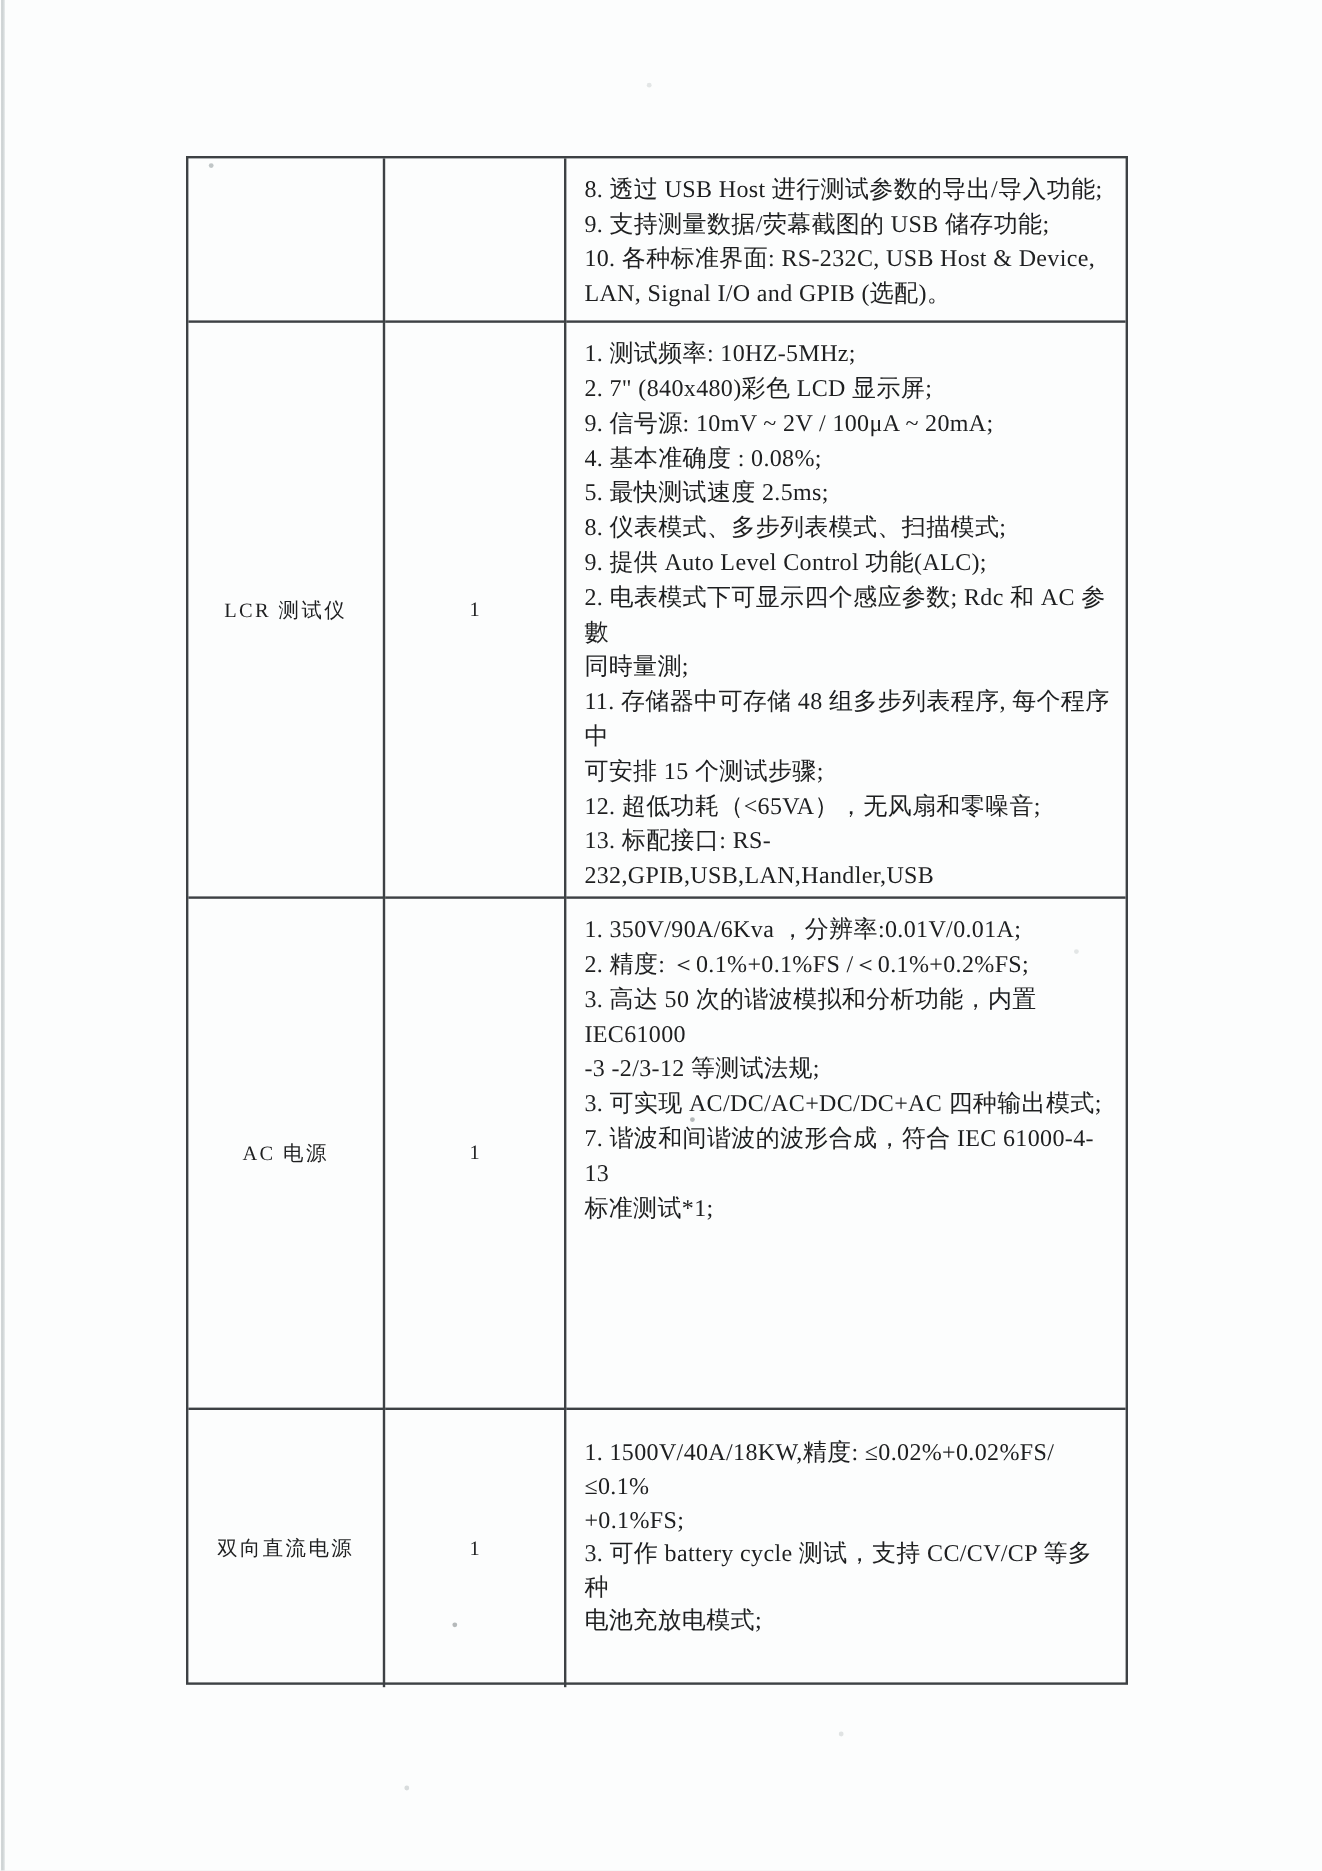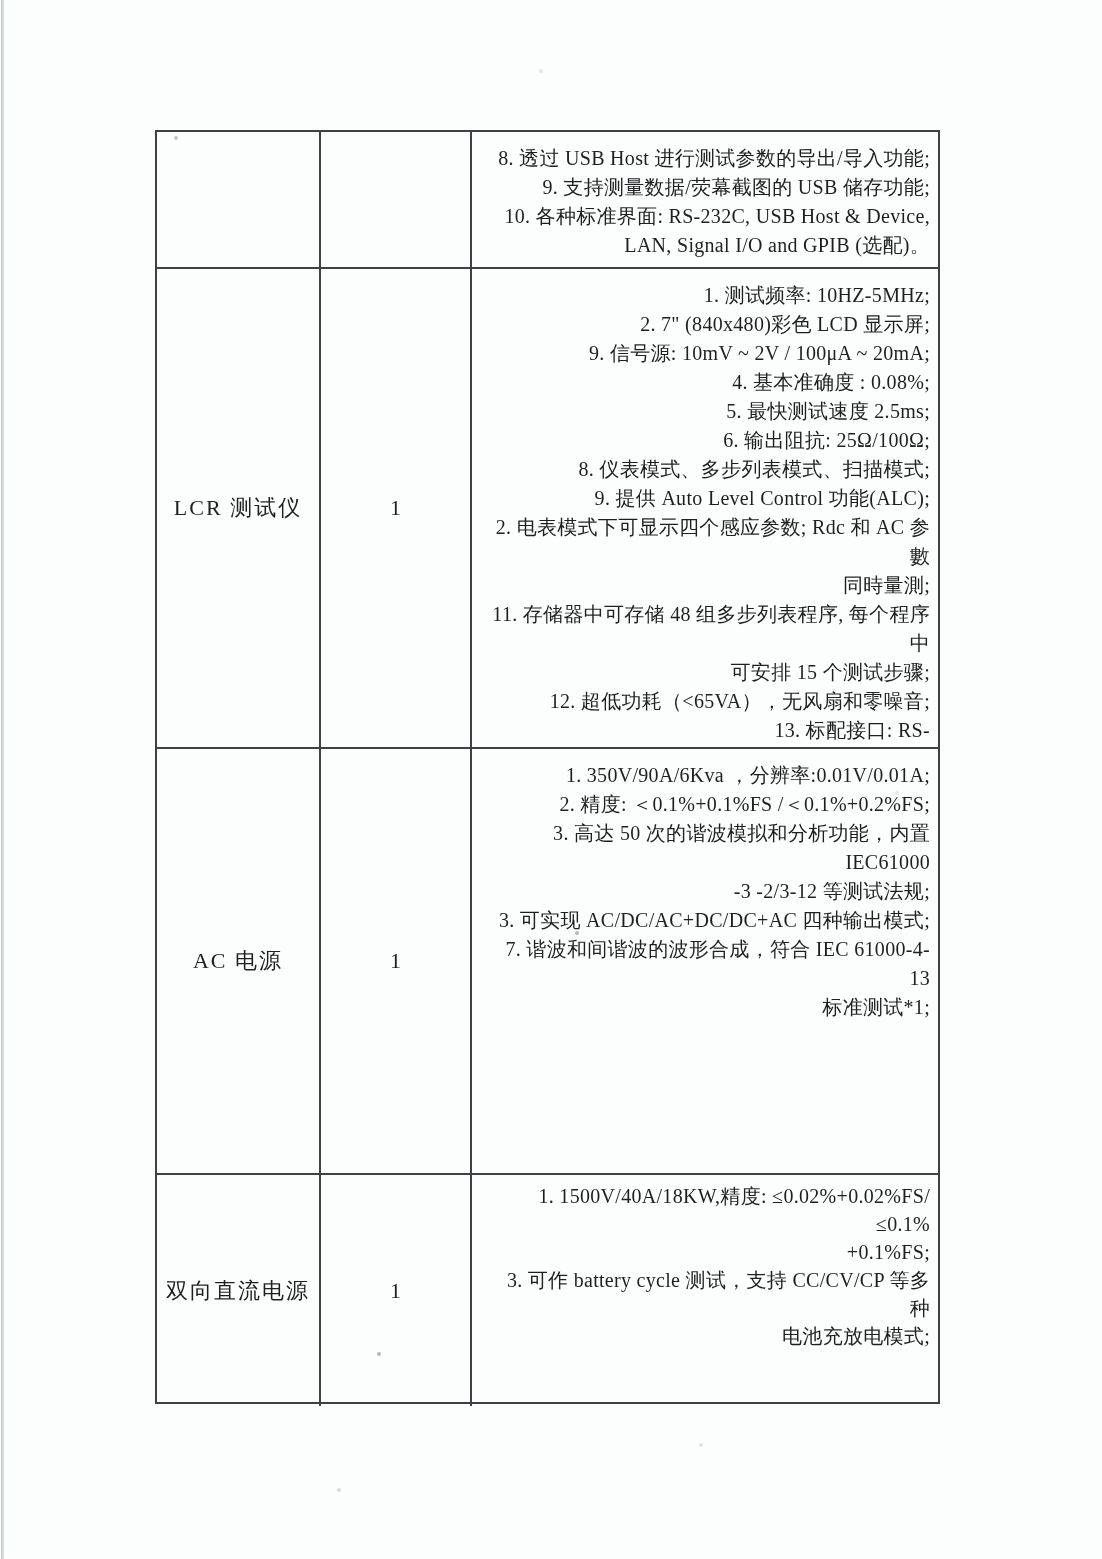--- a/index.html
+++ b/index.html
@@ -47,39 +47,38 @@
     display:grid;
     grid-template-columns:164px 151px 1fr;
     grid-template-rows:137px 480px 426px 231px;
     border:2px solid #3d4144;
   }
   .cell{
     box-sizing:border-box;
     border-right:2px solid #3d4144;
     border-bottom:2px solid #3d4144;
     overflow:hidden;
-    text-align:right;
   }
   .cell.last-col{border-right:none;}
   .cell.last-row{border-bottom:none;}
   .name-cell,.qty-cell{
     display:flex;
     align-items:center;
     justify-content:center;
     text-align:right;
-    font-size:22px;
+    font-size:17px;
     letter-spacing:2px;
   }
   .qty-cell{letter-spacing:0;}
   .specs-cell{
     padding:12px 8px 4px 15px;
     font-size:20px;
     line-height:29px;
   }
-  .specs-cell.tight{padding-top:7px;line-height:28px;}
+  .specs-cell.tight{padding-top:22px;line-height:28px;}
   .spec-item{
     white-space:pre-line;
     letter-spacing:.3px;
   }
 </style>
 </head>
 <body>
 
 <div class="page">
   <div class="scan-edge"></div>
@@ -97,21 +96,20 @@
       </div>
 
     <div class="cell name-cell">LCR 测试仪</div>
     <div class="cell qty-cell">1</div>
     <div class="cell specs-cell last-col">
         <div class="spec-item">1. 测试频率: 10HZ-5MHz;</div>
         <div class="spec-item">2. 7" (840x480)彩色 LCD 显示屏;</div>
         <div class="spec-item">9. 信号源: 10mV ~ 2V / 100μA ~ 20mA;</div>
         <div class="spec-item">4. 基本准确度 : 0.08%;</div>
         <div class="spec-item">5. 最快测试速度 2.5ms;</div>
-        <div class="spec-item">6. 输出阻抗: 25Ω/100Ω;</div>
         <div class="spec-item">8. 仪表模式、多步列表模式、扫描模式;</div>
         <div class="spec-item">9. 提供 Auto Level Control 功能(ALC);</div>
         <div class="spec-item">2. 电表模式下可显示四个感应参数; Rdc 和 AC 参數
 同時量測;</div>
         <div class="spec-item">11. 存储器中可存储 48 组多步列表程序, 每个程序中
 可安排 15 个测试步骤;</div>
         <div class="spec-item">12. 超低功耗（&lt;65VA），无风扇和零噪音;</div>
         <div class="spec-item">13. 标配接口: RS-232,GPIB,USB,LAN,Handler,USB
 Hos。</div>
       </div>

